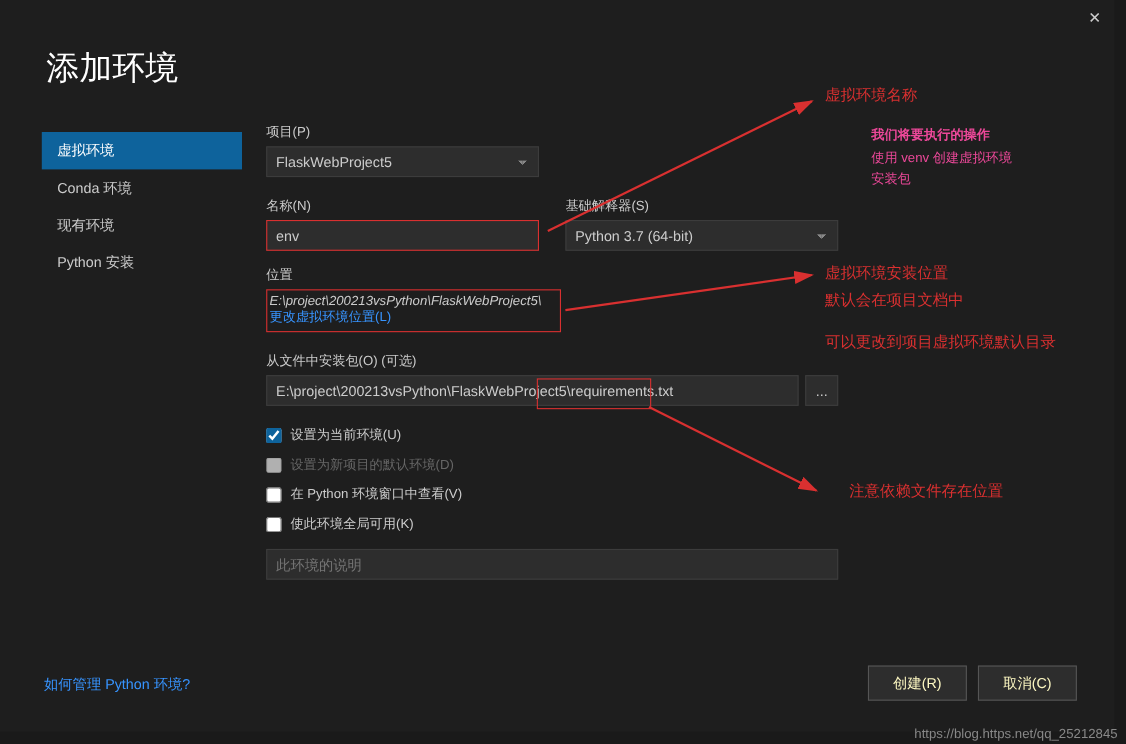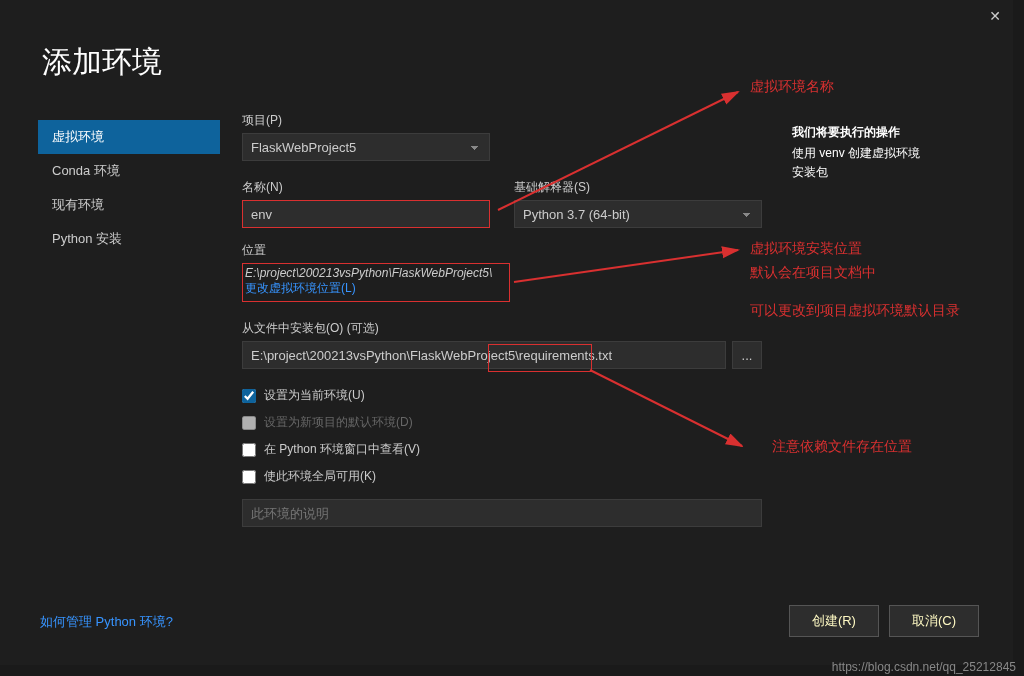--- a/index.html
+++ b/index.html
@@ -22,21 +22,21 @@
 .location-path { font-size: 12px; color: #ccc; padding: 0 2px; font-style: italic; }
 .change-link { color: #3794ff; font-size: 12px; cursor: pointer; padding: 0 2px; }
 .pkg-row { display: flex; gap: 6px; width: 520px; }
 .pkg-input { flex: 1; }
 .browse-btn { width: 30px; height: 28px; background: #2d2d2d; border: 1px solid #3c3c3c; color: #ccc; font-size: 13px; cursor: pointer; }
 .checks { margin-top: 18px; }
 .check { display: flex; align-items: center; gap: 8px; margin-bottom: 10px; font-size: 12px; color: #ccc; }
 .check input[type="checkbox"] { width: 14px; height: 14px; accent-color: #0e639c; }
 .check.disabled { color: #666; }
 .desc-input { width: 320px; margin-top: 4px; }
-.right-info { position: absolute; top: 124px; left: 792px; color: #ffffff; font-size: 12px; }
+.right-info { position: absolute; top: 114px; left: 792px; color: #ec4899; font-size: 12px; }
 .right-info .hdr { font-weight: bold; margin-bottom: 4px; }
 .right-info .line { margin-bottom: 2px; }
 .annot { position: absolute; color: #d93030; font-size: 14px; }
 .arrow { stroke: #d93030; stroke-width: 2; fill: none; }
 .arrowhead { fill: #d93030; }
 .help-link { position: absolute; bottom: 34px; left: 40px; color: #3794ff; font-size: 13px; cursor: pointer; }
 .btn-row { position: absolute; bottom: 28px; right: 34px; display: flex; gap: 10px; }
 .btn { padding: 6px 22px; background: #2d2d2d; border: 1px solid #555; color: #fef9c3; font-size: 13px; cursor: pointer; }
 .watermark { position: absolute; bottom: 2px; right: 8px; color: #888; font-size: 12px; }
 svg.overlay { position: absolute; top: 0; left: 0; width: 1013px; height: 665px; pointer-events: none; }
@@ -138,13 +138,13 @@
   </svg>
 
   <div class="help-link">如何管理 Python 环境?</div>
 
   <div class="btn-row">
     <button class="btn">创建(R)</button>
     <button class="btn">取消(C)</button>
   </div>
 </div>
 
-<div class="watermark">https://blog.csdn.net/qq_25212845</div>
+<div class="watermark">https://blog.https.net/qq_25212845</div>
 
 </body></html>

